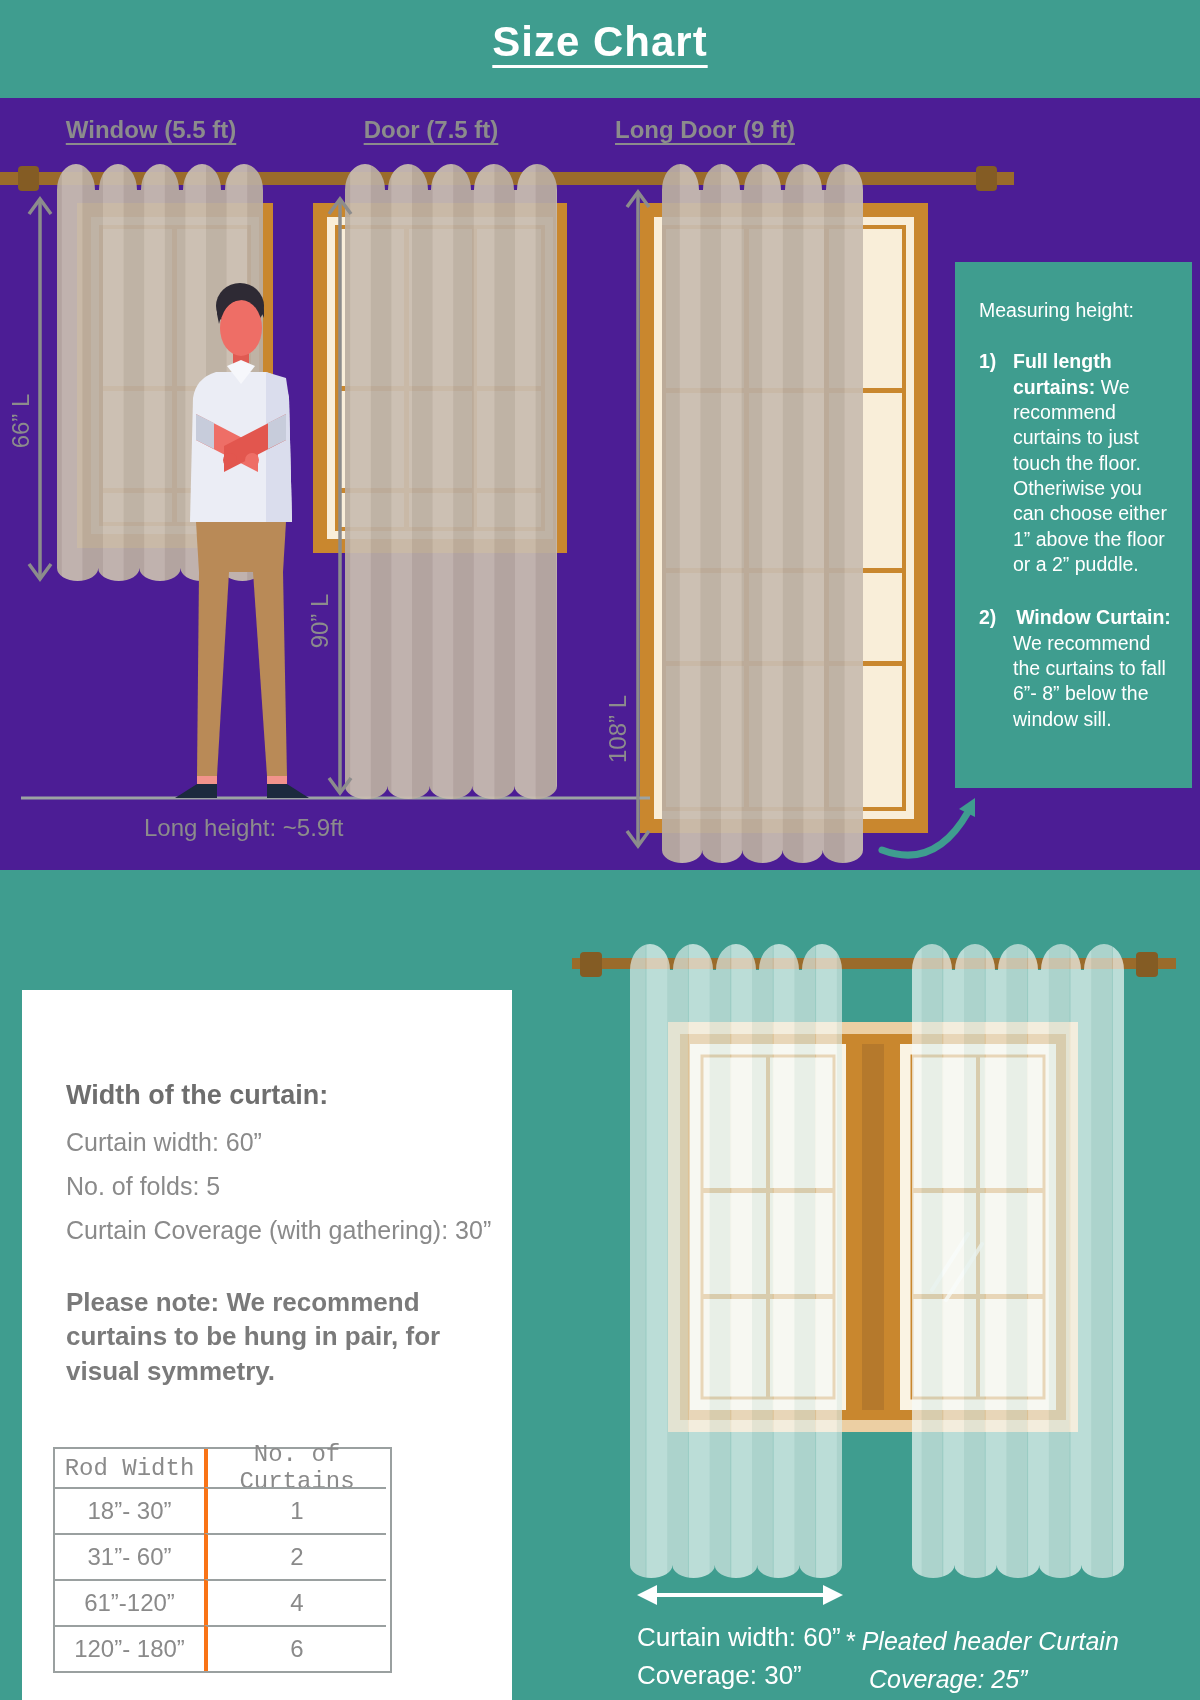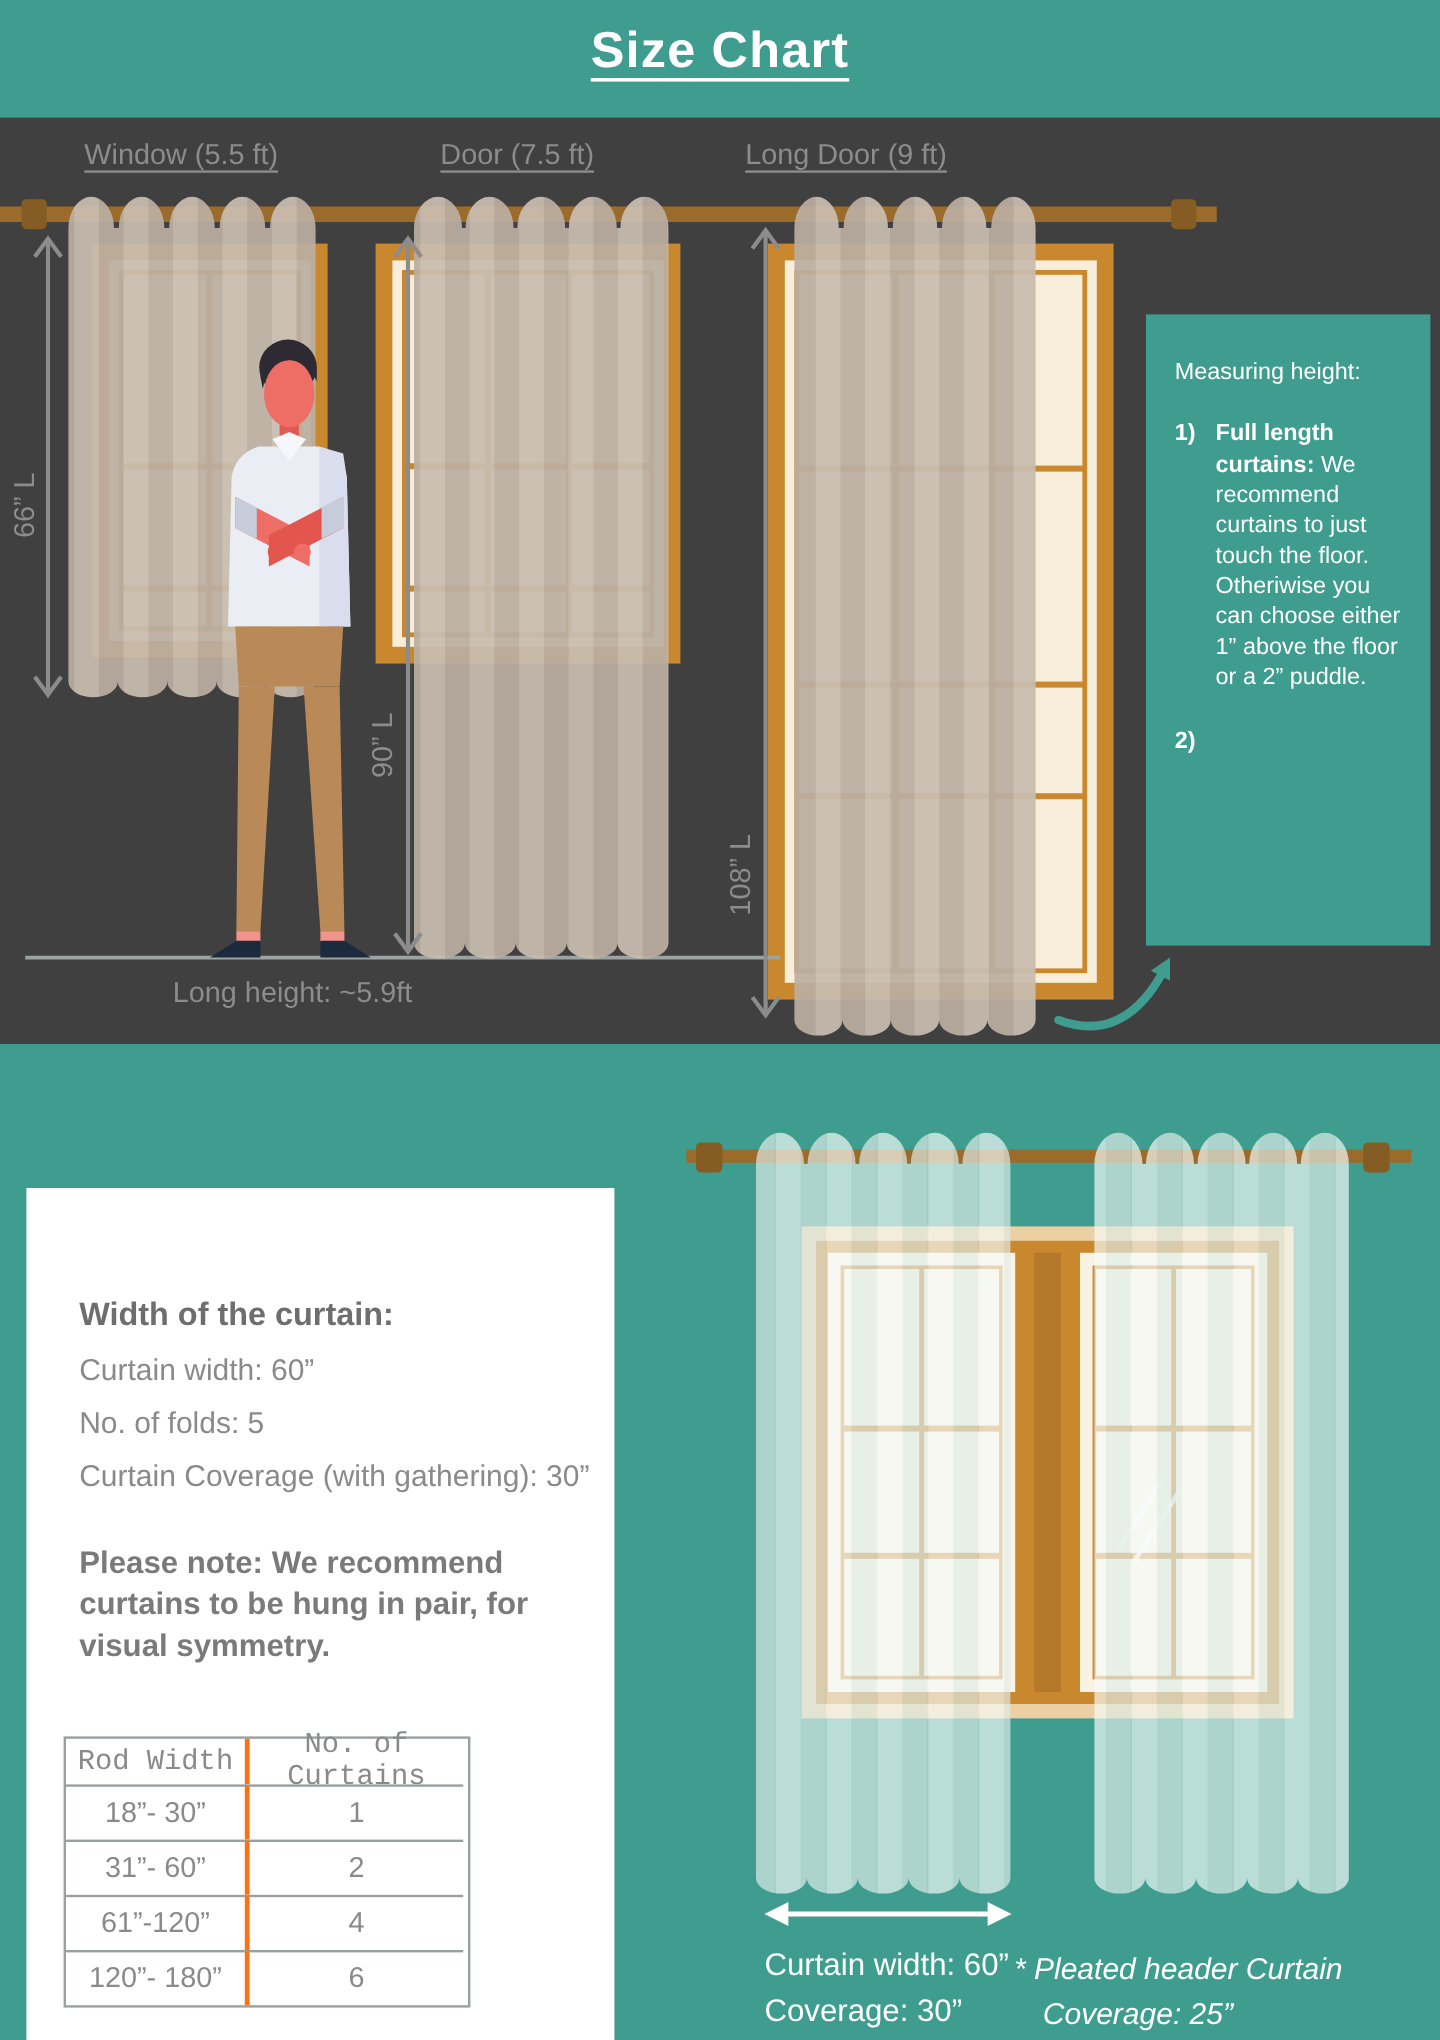--- a/index.html
+++ b/index.html
@@ -1,24 +1,24 @@
 <!DOCTYPE html>
 <html><head>
 <meta charset="utf-8">
 <style>
   html,body{margin:0;padding:0;background:#e8e8e8;}
-  .page{position:relative;width:1200px;height:1700px;margin:0 auto;background:#404040;overflow:hidden;
+  .page{position:relative;width:1200px;height:1700px;margin:0 auto;background:#4c1d95;overflow:hidden;
         font-family:"Liberation Sans", sans-serif;}
   .abs{position:absolute;}
   
   .header{top:0;left:0;width:1200px;height:98px;background:#3F9D8F;}
   .header-title{width:1200px;top:18px;text-align:center;font-size:42px;font-weight:bold;color:#ffffff;
         text-decoration:underline;text-underline-offset:9px;text-decoration-thickness:3px;letter-spacing:1px;}
   
-  .col-label{font-weight:normal;font-size:24px;color:#8C8C8C;text-decoration:underline;text-underline-offset:5px;
+  .col-label{font-weight:bold;font-size:24px;color:#8C8C8C;text-decoration:underline;text-underline-offset:5px;
         text-align:center;width:240px;}
   .rot-label{font-size:24px;color:#8C8C8C;width:130px;text-align:center;transform:rotate(-90deg);}
   .model-label{font-size:24px;color:#8C8C8C;}
   
   .mbox{left:955px;top:262px;width:237px;height:526px;background:#3F9D8F;color:#ffffff;box-sizing:border-box;
         padding:36px 18px 0 24px;font-size:19.5px;line-height:1.3;}
   .mbox-title{margin-bottom:26px;}
   .mbox-item{display:flex;margin-bottom:28px;}
   .mbox-num{width:34px;flex:none;font-weight:bold;}
   .mbox b{font-weight:bold;text-align:center;}
@@ -161,20 +161,21 @@
   <div class="abs model-label" style="left:144px;top:814px;">Long height: ~5.9ft</div>
 
   <div class="abs mbox">
     <div class="mbox-title">Measuring height:</div>
     <div class="mbox-item">
       <span class="mbox-num">1)</span>
       <span><b>Full length curtains:</b><span> We recommend curtains to just touch the floor. Otheriwise you can choose either 1” above the floor or a 2” puddle.</span></span>
     </div>
     <div class="mbox-item">
       <span class="mbox-num">2)</span>
+      <span><b style="display:block;">Window Curtain:</b><span>We recommend the curtains to fall 6”- 8” below the window sill.</span></span>
     </div>
   </div>
 
   <div class="abs bottom-bg"></div>
 
 
   <div class="abs card">
     <div class="abs card-h" style="left:44px;top:90px;">Width of the curtain:</div>
     <div class="abs card-line" style="left:44px;top:138px;">Curtain width: 60”</div>
     <div class="abs card-line" style="left:44px;top:182px;">No. of folds: 5</div>

